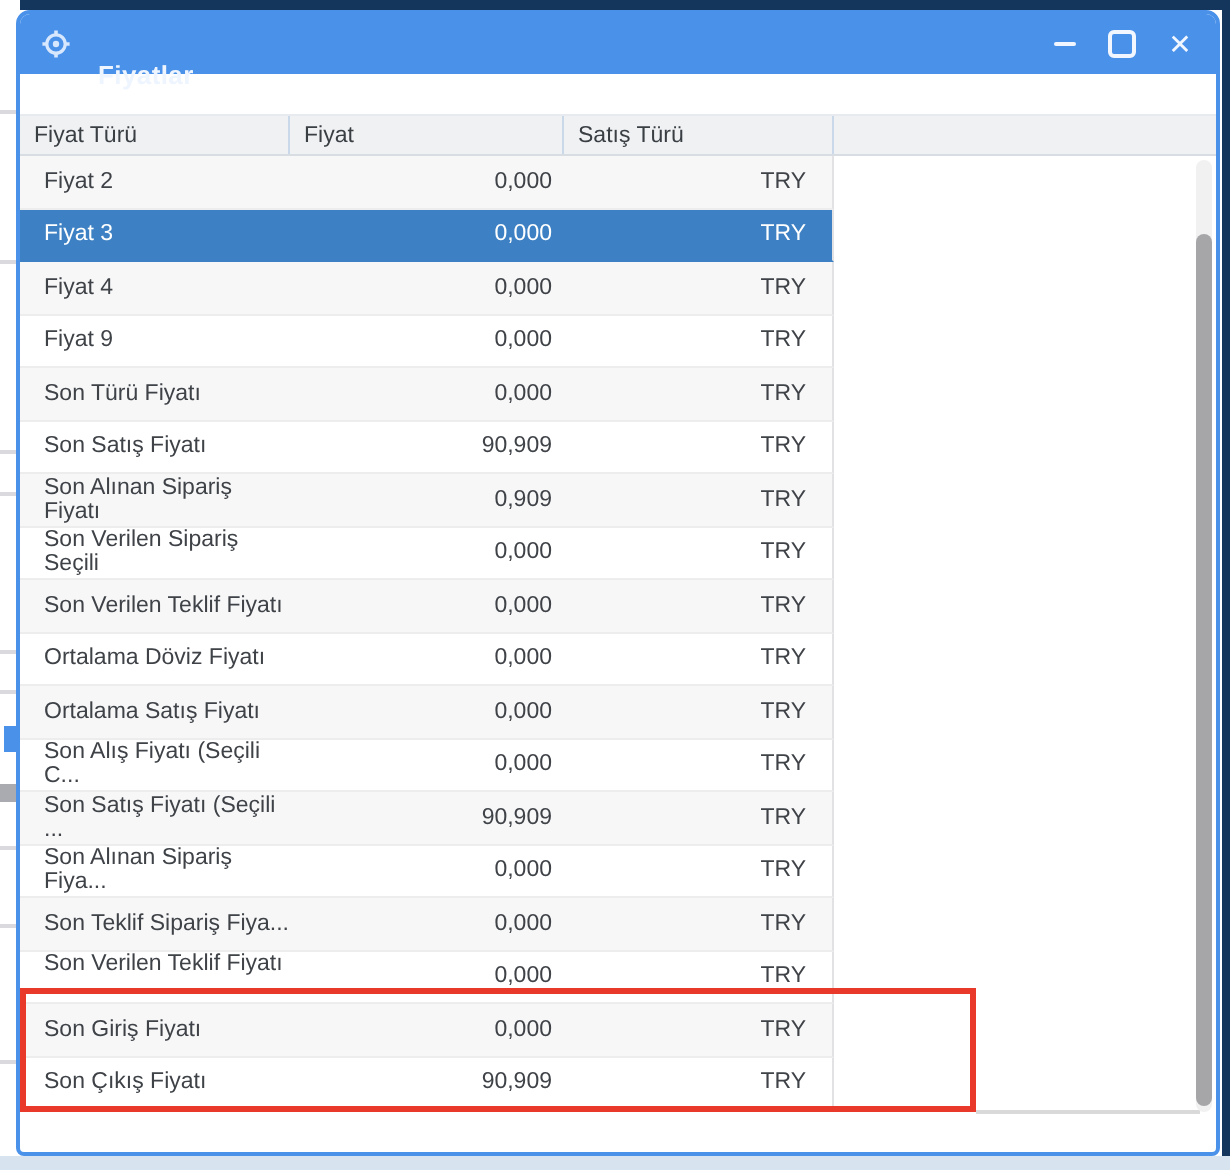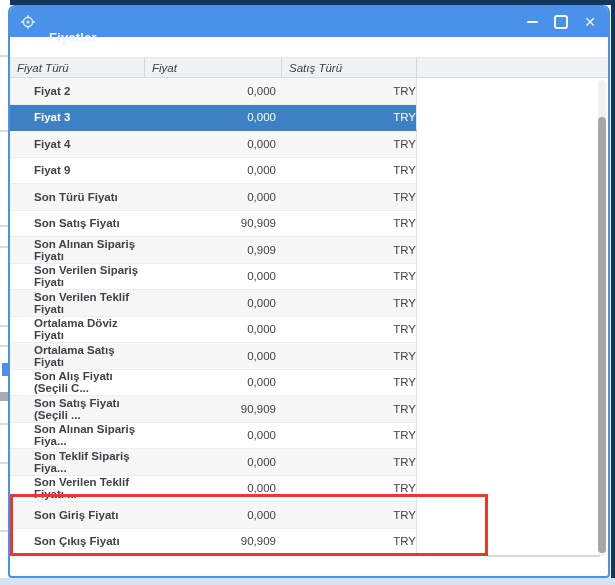--- a/index.html
+++ b/index.html
@@ -36,33 +36,33 @@
   .ctl .maxbox{width:10px;height:10px;border:2px solid #f2f7ff;border-radius:3px;}
 
   .gap-strip{height:20px;background:#fff;}
 
   .grid-header{
     height:21px;box-sizing:border-box;
     background:#f0f1f3;border-top:1px solid #e7ebef;border-bottom:1px solid #d7dde3;
     display:grid;grid-template-columns:135px 137px 135px auto;
     font-size:11.5px;color:#3a3f44;
   }
-  .grid-header .hcell{display:flex;align-items:center;padding-left:7px;border-right:1px solid #c9d9ea;font-style:italic;}
+  .grid-header .hcell{display:flex;align-items:center;padding-left:7px;border-right:1px solid #c9d9ea;}
   .grid-header .hcell:last-child{border-right:none;}
 
   .table-body{position:relative;}
   .row{
     height:26.5px;box-sizing:border-box;
     display:grid;grid-template-columns:135px 137px 135px auto;
     font-size:11.5px;color:#3f4348;background:#fff;
   }
   .row .cell{display:flex;align-items:center;box-sizing:border-box;border-bottom:1px solid #ededee;background:#fff;}
-  .row .c0{padding-left:24px;font-weight:bold;}
+  .row .c0{padding-left:12px;}
   .row .c1{justify-content:flex-end;padding-right:6px;}
-  .row .c2{justify-content:flex-end;padding-right:0;border-right:1px solid #e2e2e4;}
+  .row .c2{justify-content:flex-end;padding-right:13px;border-right:1px solid #e2e2e4;}
   .row .c3{border-bottom:none;background:#fff !important;}
   .row.stripe .cell{background:#f7f7f8;}
   .row.selected .cell{background:var(--selblue,#3d80c4);color:#ffffff;border-bottom-color:var(--selblue,#3d80c4);}
 
   
   .annotation-rect{
     position:absolute;left:10px;top:494px;width:478px;height:62px;
     box-sizing:border-box;border:3px solid var(--red,#e8392b);
     pointer-events:none;z-index:5;
   }
@@ -169,21 +169,21 @@
         <div class="cell c2">TRY</div>
         <div class="cell c3"></div>
       </div>
       <div class="row stripe">
         <div class="cell c0">Son Alınan Sipariş Fiyatı</div>
         <div class="cell c1">0,909</div>
         <div class="cell c2">TRY</div>
         <div class="cell c3"></div>
       </div>
       <div class="row">
-        <div class="cell c0">Son Verilen Sipariş Fiyatı</div>
+        <div class="cell c0">Son Verilen Sipariş Seçili</div>
         <div class="cell c1">0,000</div>
         <div class="cell c2">TRY</div>
         <div class="cell c3"></div>
       </div>
       <div class="row stripe">
         <div class="cell c0">Son Verilen Teklif Fiyatı</div>
         <div class="cell c1">0,000</div>
         <div class="cell c2">TRY</div>
         <div class="cell c3"></div>
       </div>

